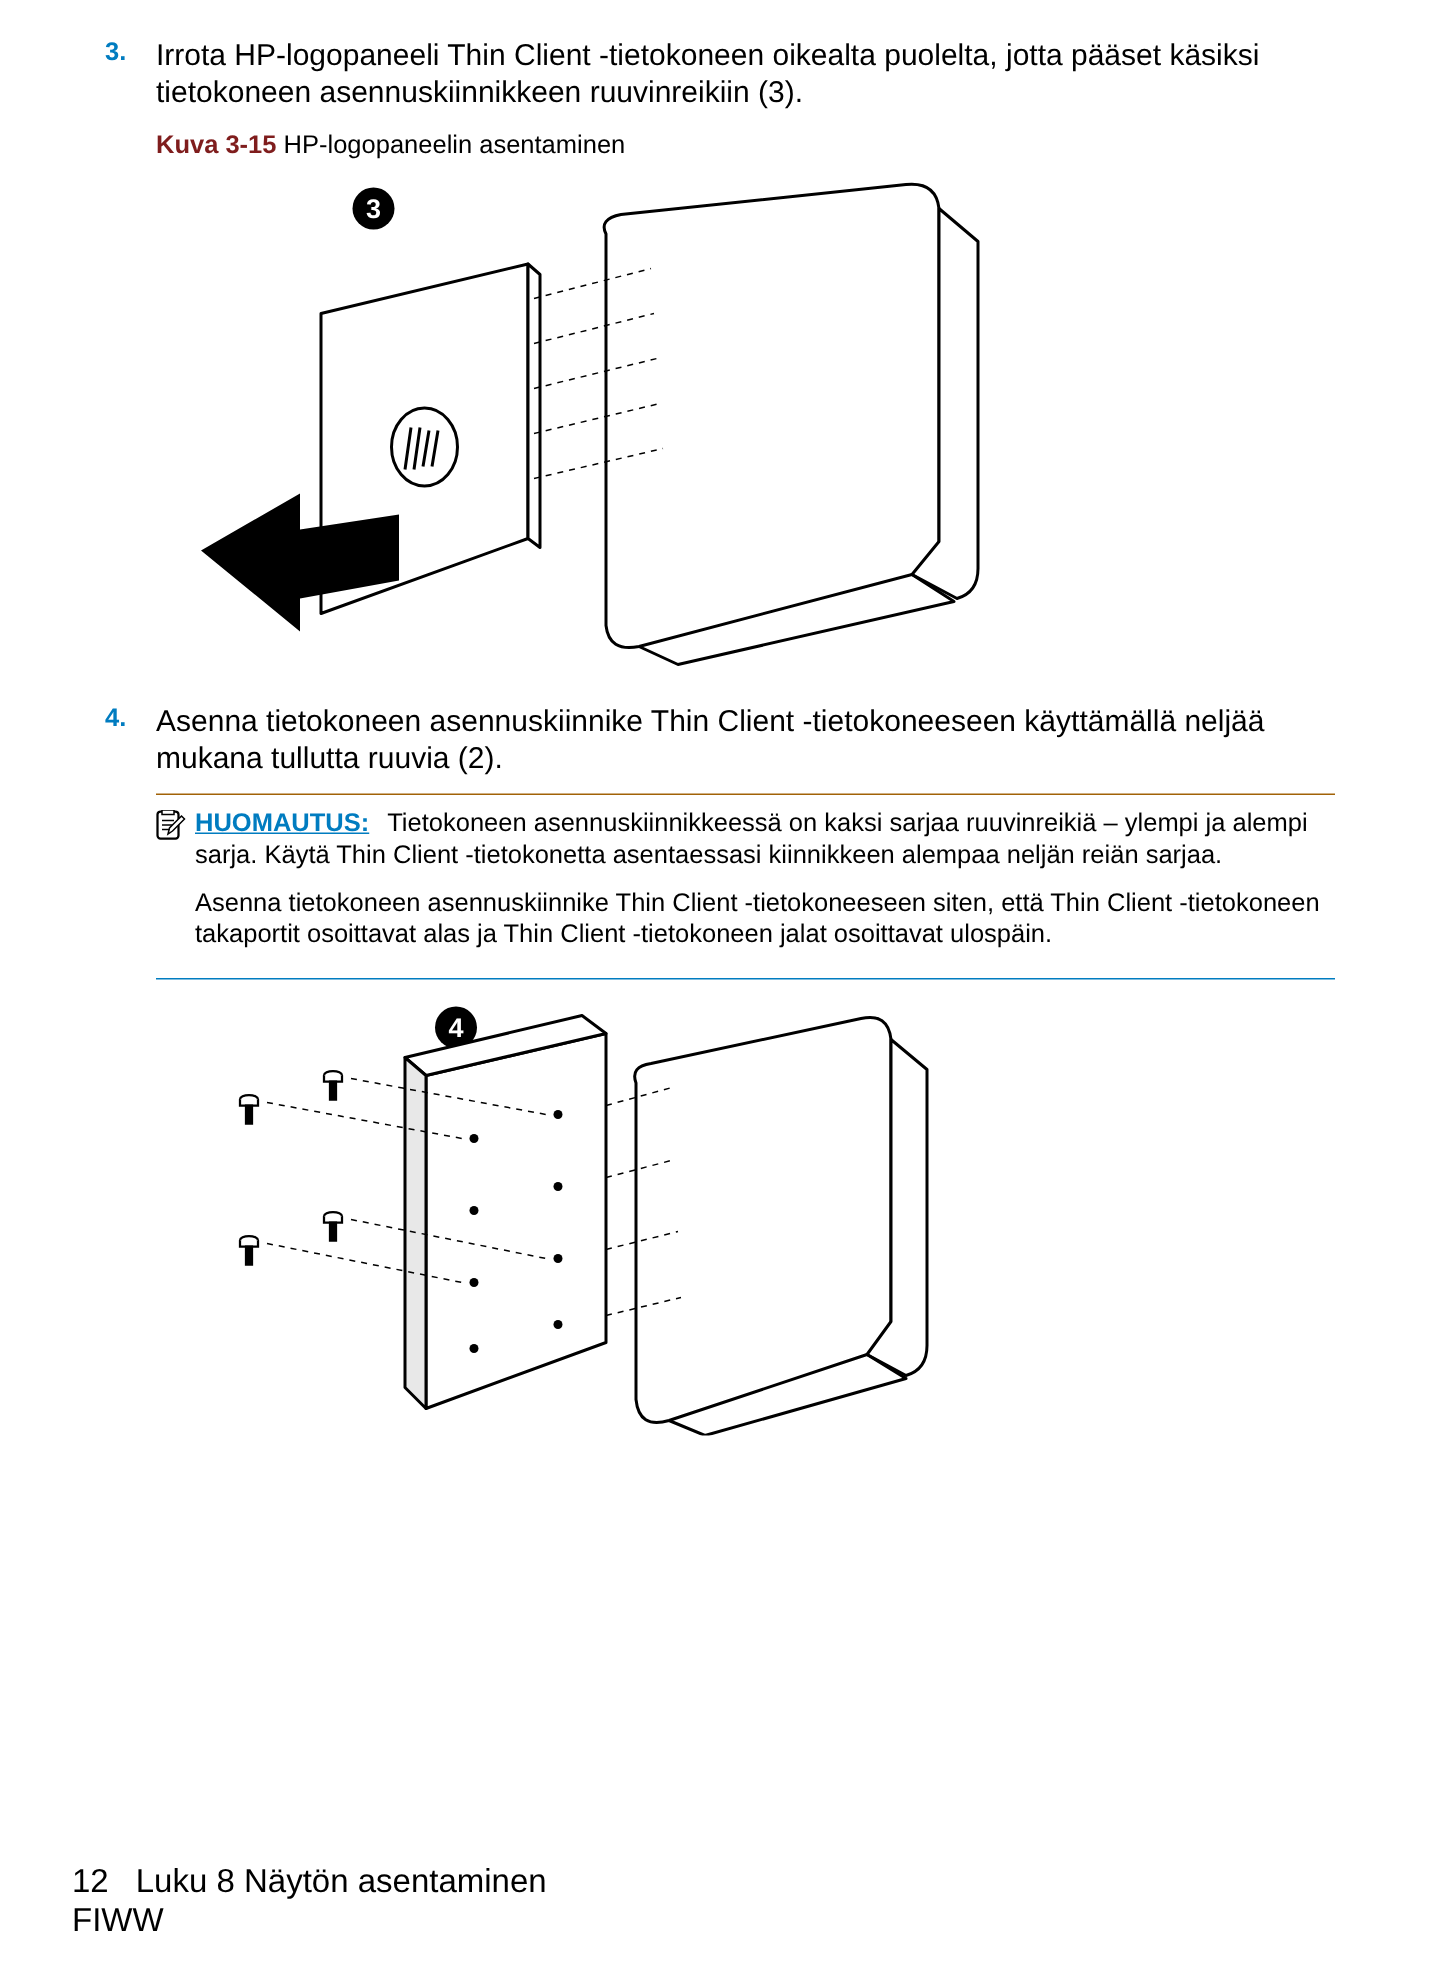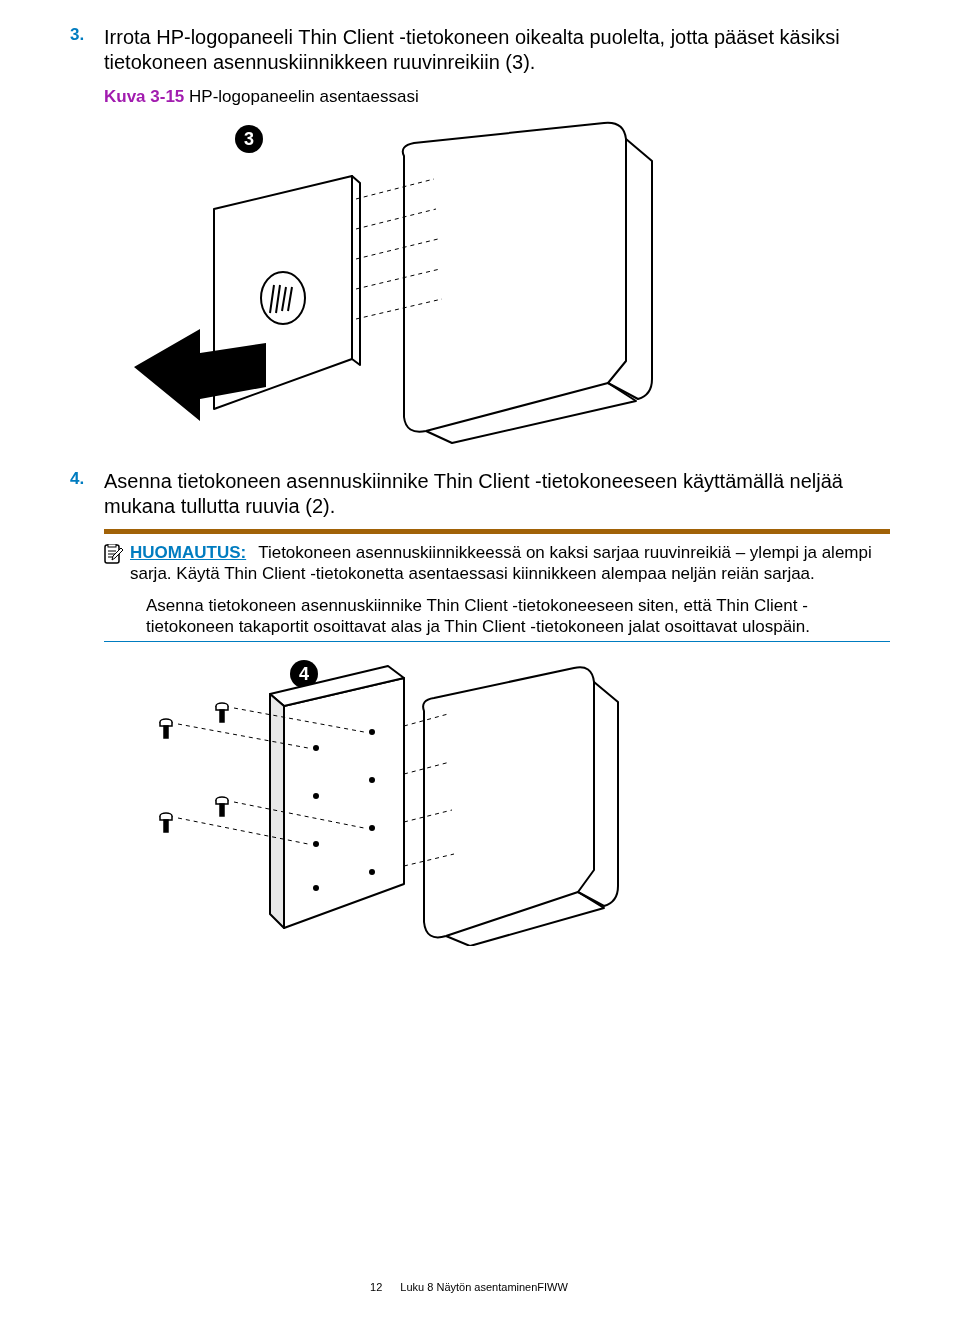--- a/index.html
+++ b/index.html
@@ -32,82 +32,83 @@
   .list-body {
     font-size: 20px;
     line-height: 1.25;
   }
   .figure-caption {
     margin-top: 12px;
     margin-left: 34px;
     font-size: 17px;
   }
   .fig-label {
-    color: #a21caf;
+    color: #7f1d1d;
     font-weight: bold;
   }
   .figure-image {
     margin: 14px 0 18px 34px;
   }
   .note-block {
     margin: 10px 0 10px 34px;
-    border-top: 5px solid #a16207;
+    border-top: 1px solid #a16207;
     border-bottom: 1px solid #007cc0;
-    padding: 8px 0 4px 0;
+    padding: 8px 0 19px 0;
     font-size: 17px;
     line-height: 1.25;
   }
   .note-line1 {
     display: flex;
     align-items: flex-start;
   }
   .note-icon {
     width: 26px;
     flex-shrink: 0;
     margin-top: 2px;
   }
   .note-label {
     color: #007cc0;
     font-weight: bold;
     text-decoration: underline;
     margin-right: 12px;
   }
   .note-para {
     margin-top: 10px;
-    margin-left: 42px;
+    margin-left: 26px;
   }
   .footer {
     position: absolute;
     left: 0;
     right: 0;
     bottom: 28px;
     display: flex;
-    justify-content: center;
-    font-size: 11px;
+    justify-content: flex-start;
+    font-size: 22px;
     padding: 0 70px 0 48px;
+    flex-direction: column;
   }
   .footer-left {
     display: flex;
     gap: 18px;
   }
   svg { display: block; }
 </style>
 </head>
 <body>
 
 <div class="page">
 
   <div class="list-item">
     <div class="list-marker">3.</div>
     <div class="list-body">Irrota HP-logopaneeli Thin Client -tietokoneen oikealta puolelta, jotta pääset käsiksi tietokoneen asennuskiinnikkeen ruuvinreikiin (3).</div>
   </div>
 
   <div class="figure-caption">
     <span class="fig-label">Kuva 3-15</span>
-    <span>HP-logopaneelin asentaessasi</span>
+    <span>HP-logopaneelin asentaminen</span>
   </div>
 
   <div class="figure-image">
     <svg width="560" height="330" viewBox="0 0 560 330">
 
       <circle cx="145" cy="18" r="14" fill="#000"></circle>
       <text x="145" y="24" text-anchor="middle" font-family="Arial" font-size="18" font-weight="bold" fill="#fff">3</text>
 
       <g stroke="#000" stroke-width="2" fill="#fff" stroke-linejoin="round">
 

